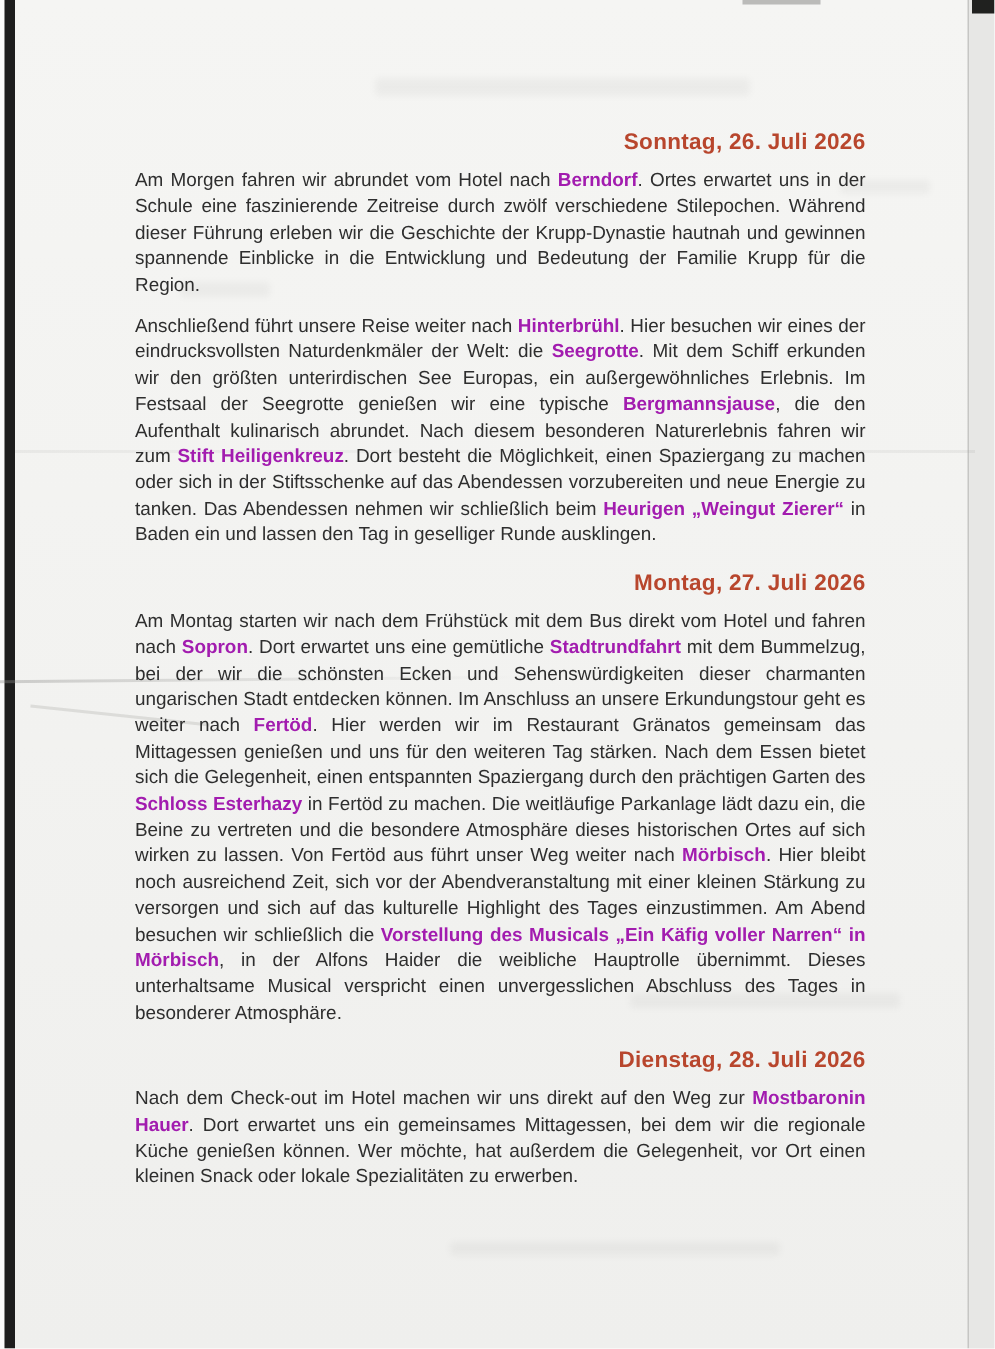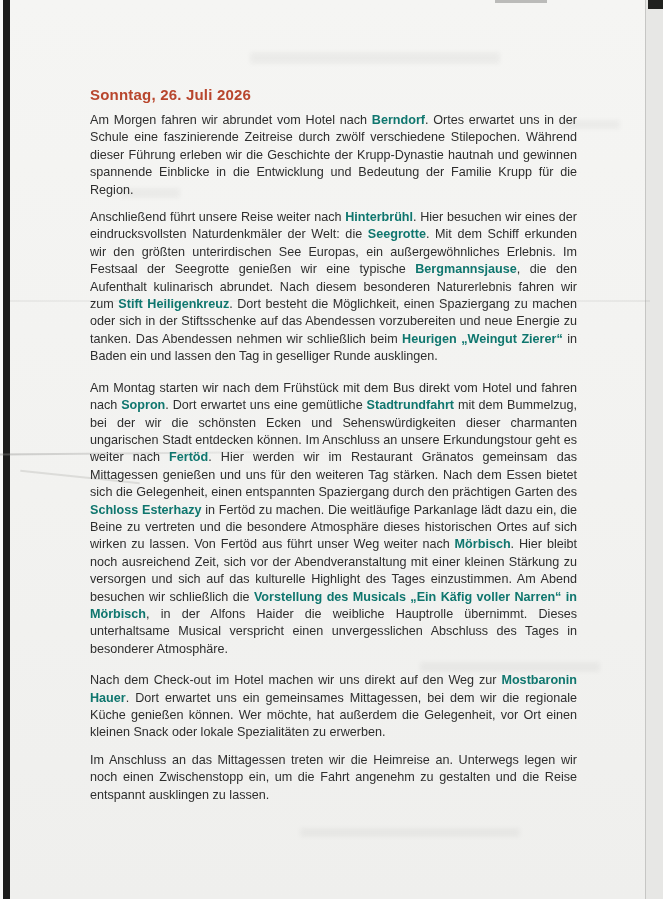--- a/index.html
+++ b/index.html
@@ -95,29 +95,30 @@
     padding-top: 86px;
     color: #2e2e2e;
   }
   section { margin: 0 0 14px 0; }
   h2.day-heading {
     margin: 0 0 9px 0;
     font-size: 15px;
     font-weight: 700;
     letter-spacing: .2px;
     color: #b8462d;
+    text-align: right;
   }
   p.para {
     margin: 0 0 10px 0;
     font-size: 12.6px;
     line-height: 17.4px;
     text-align: justify;
     color: #2e2e2e;
   }
-  p.para b { color: #0f766e; }
+  p.para b { color: #a21caf; }
 </style>
 </head>
 <body>
 
 <div>
 
   <div class="scan-edge-far-left"></div>
   <div class="scan-edge-left"></div>
   <div class="outside-right"></div>
   <div class="paper-edge-right"></div>
@@ -136,22 +137,23 @@
 
   <main class="content">
 
     <section>
       <h2 class="day-heading">Sonntag, 26. Juli 2026</h2>
       <p class="para"><span>Am Morgen fahren wir abrundet vom Hotel nach </span><b>Berndorf</b><span>. Ortes erwartet uns in der Schule eine faszinierende Zeitreise durch zwölf verschiedene Stilepochen. Während dieser Führung erleben wir die Geschichte der Krupp-Dynastie hautnah und gewinnen spannende Einblicke in die Entwicklung und Bedeutung der Familie Krupp für die Region.</span></p>
       <p class="para"><span>Anschließend führt unsere Reise weiter nach </span><b>Hinterbrühl</b><span>. Hier besuchen wir eines der eindrucksvollsten Naturdenkmäler der Welt: die </span><b>Seegrotte</b><span>. Mit dem Schiff erkunden wir den größten unterirdischen See Europas, ein außergewöhnliches Erlebnis. Im Festsaal der Seegrotte genießen wir eine typische </span><b>Bergmannsjause</b><span>, die den Aufenthalt kulinarisch abrundet. Nach diesem besonderen Naturerlebnis fahren wir zum </span><b>Stift Heiligenkreuz</b><span>. Dort besteht die Möglichkeit, einen Spaziergang zu machen oder sich in der Stiftsschenke auf das Abendessen vorzubereiten und neue Energie zu tanken. Das Abendessen nehmen wir schließlich beim </span><b>Heurigen „Weingut Zierer“</b><span> in Baden ein und lassen den Tag in geselliger Runde ausklingen.</span></p>
     </section>
 
     <section>
+      <h2 class="day-heading">Montag, 27. Juli 2026</h2>
       <p class="para"><span>Am Montag starten wir nach dem Frühstück mit dem Bus direkt vom Hotel und fahren nach </span><b>Sopron</b><span>. Dort erwartet uns eine gemütliche </span><b>Stadtrundfahrt</b><span> mit dem Bummelzug, bei der wir die schönsten Ecken und Sehenswürdigkeiten dieser charmanten ungarischen Stadt entdecken können. Im Anschluss an unsere Erkundungstour geht es weiter nach </span><b>Fertöd</b><span>. Hier werden wir im Restaurant Gränatos gemeinsam das Mittagessen genießen und uns für den weiteren Tag stärken. Nach dem Essen bietet sich die Gelegenheit, einen entspannten Spaziergang durch den prächtigen Garten des </span><b>Schloss Esterhazy</b><span> in Fertöd zu machen. Die weitläufige Parkanlage lädt dazu ein, die Beine zu vertreten und die besondere Atmosphäre dieses historischen Ortes auf sich wirken zu lassen. Von Fertöd aus führt unser Weg weiter nach </span><b>Mörbisch</b><span>. Hier bleibt noch ausreichend Zeit, sich vor der Abendveranstaltung mit einer kleinen Stärkung zu versorgen und sich auf das kulturelle Highlight des Tages einzustimmen. Am Abend besuchen wir schließlich die </span><b>Vorstellung des Musicals „Ein Käfig voller Narren“ in Mörbisch</b><span>, in der Alfons Haider die weibliche Hauptrolle übernimmt. Dieses unterhaltsame Musical verspricht einen unvergesslichen Abschluss des Tages in besonderer Atmosphäre.</span></p>
     </section>
 
     <section>
+      <h2 class="day-heading">Dienstag, 28. Juli 2026</h2>
       <p class="para"><span>Nach dem Check-out im Hotel machen wir uns direkt auf den Weg zur </span><b>Mostbaronin Hauer</b><span>. Dort erwartet uns ein gemeinsames Mittagessen, bei dem wir die regionale Küche genießen können. Wer möchte, hat außerdem die Gelegenheit, vor Ort einen kleinen Snack oder lokale Spezialitäten zu erwerben.</span></p>
-      <p class="para"><span>Im Anschluss an das Mittagessen treten wir die Heimreise an. Unterwegs legen wir noch einen Zwischenstopp ein, um die Fahrt angenehm zu gestalten und die Reise entspannt ausklingen zu lassen.</span></p>
     </section>
 
   </main>
 </div>
 
 </body></html>

